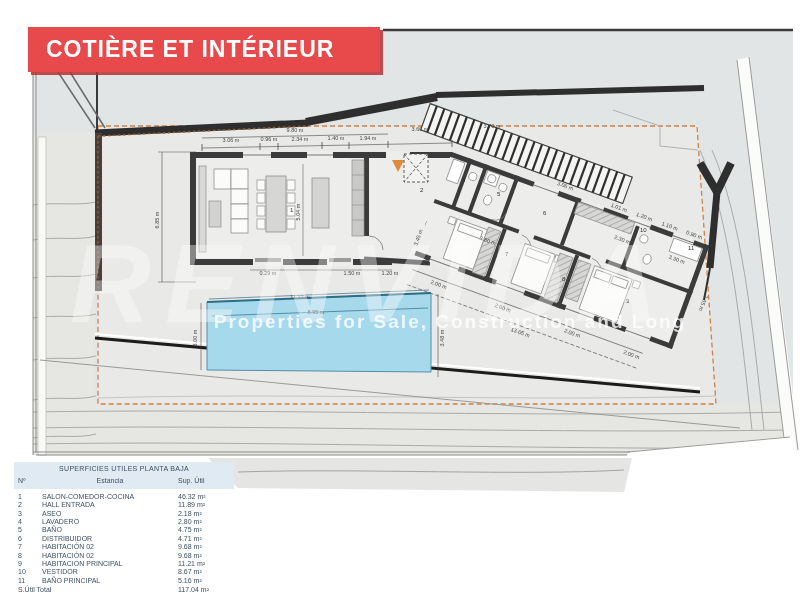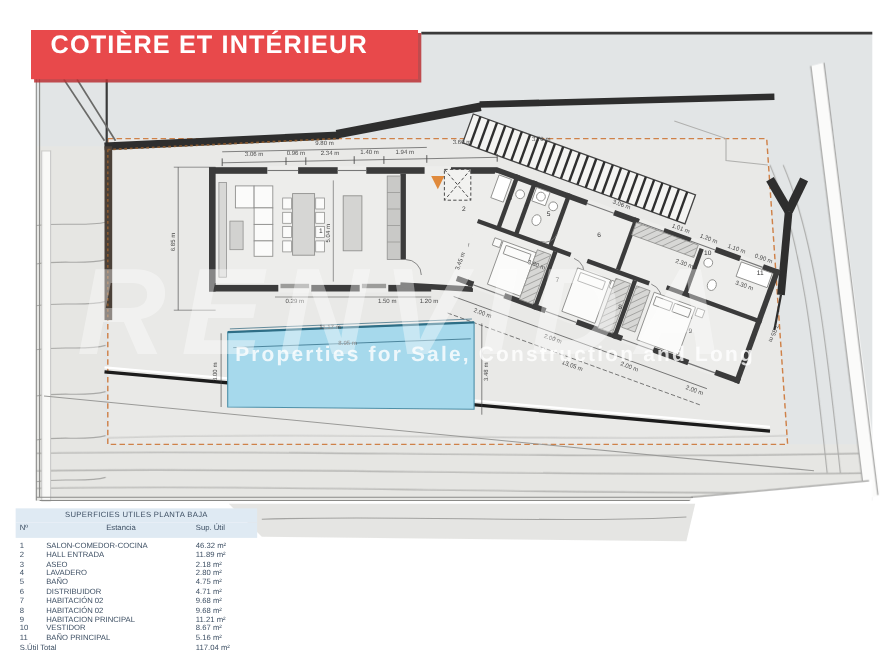--- a/index.html
+++ b/index.html
@@ -1,19 +1,19 @@
 <!DOCTYPE html>
 <html><head>
 <meta charset="utf-8">
 <style>
   html,body{margin:0;padding:0;background:#fff;font-family:"Liberation Sans",sans-serif;}
   #stage{position:relative;width:800px;height:600px;background:#ffffff;overflow:hidden;}
   #plan-svg{position:absolute;left:0;top:0;}
   .banner{position:absolute;left:28px;top:27px;width:352px;height:45px;background:#e8494b;
-    box-shadow:3px 3px 0 rgba(186,48,50,.85);display:flex;padding-left:18px;box-sizing:border-box;}
+    box-shadow:3px 3px 0 rgba(186,48,50,.85);display:flex;align-items:center;padding-left:18px;box-sizing:border-box;}
   .banner span{color:#ffffff;font-weight:bold;font-size:23px;letter-spacing:1px;}
   .areas{position:absolute;left:14px;top:462px;width:220px;color:#3d4f63;font-size:7px;line-height:8.4px;}
   .areas .hd{background:#dfeaf3;text-align:center;padding:3px 2px 2px;font-size:7px;letter-spacing:.3px;}
   .areas .cols{background:#dfeaf3;display:flex;padding:2px 4px 3px;}
   .areas .cols .c-num{width:24px;}
   .areas .cols .c-name{flex:1;text-align:center;}
   .areas .cols .c-area{width:52px;text-align:left;}
   .areas .body{margin-top:4px;}
   .trow{display:flex;padding:0 4px;}
   .trow .c-num{width:24px;}

